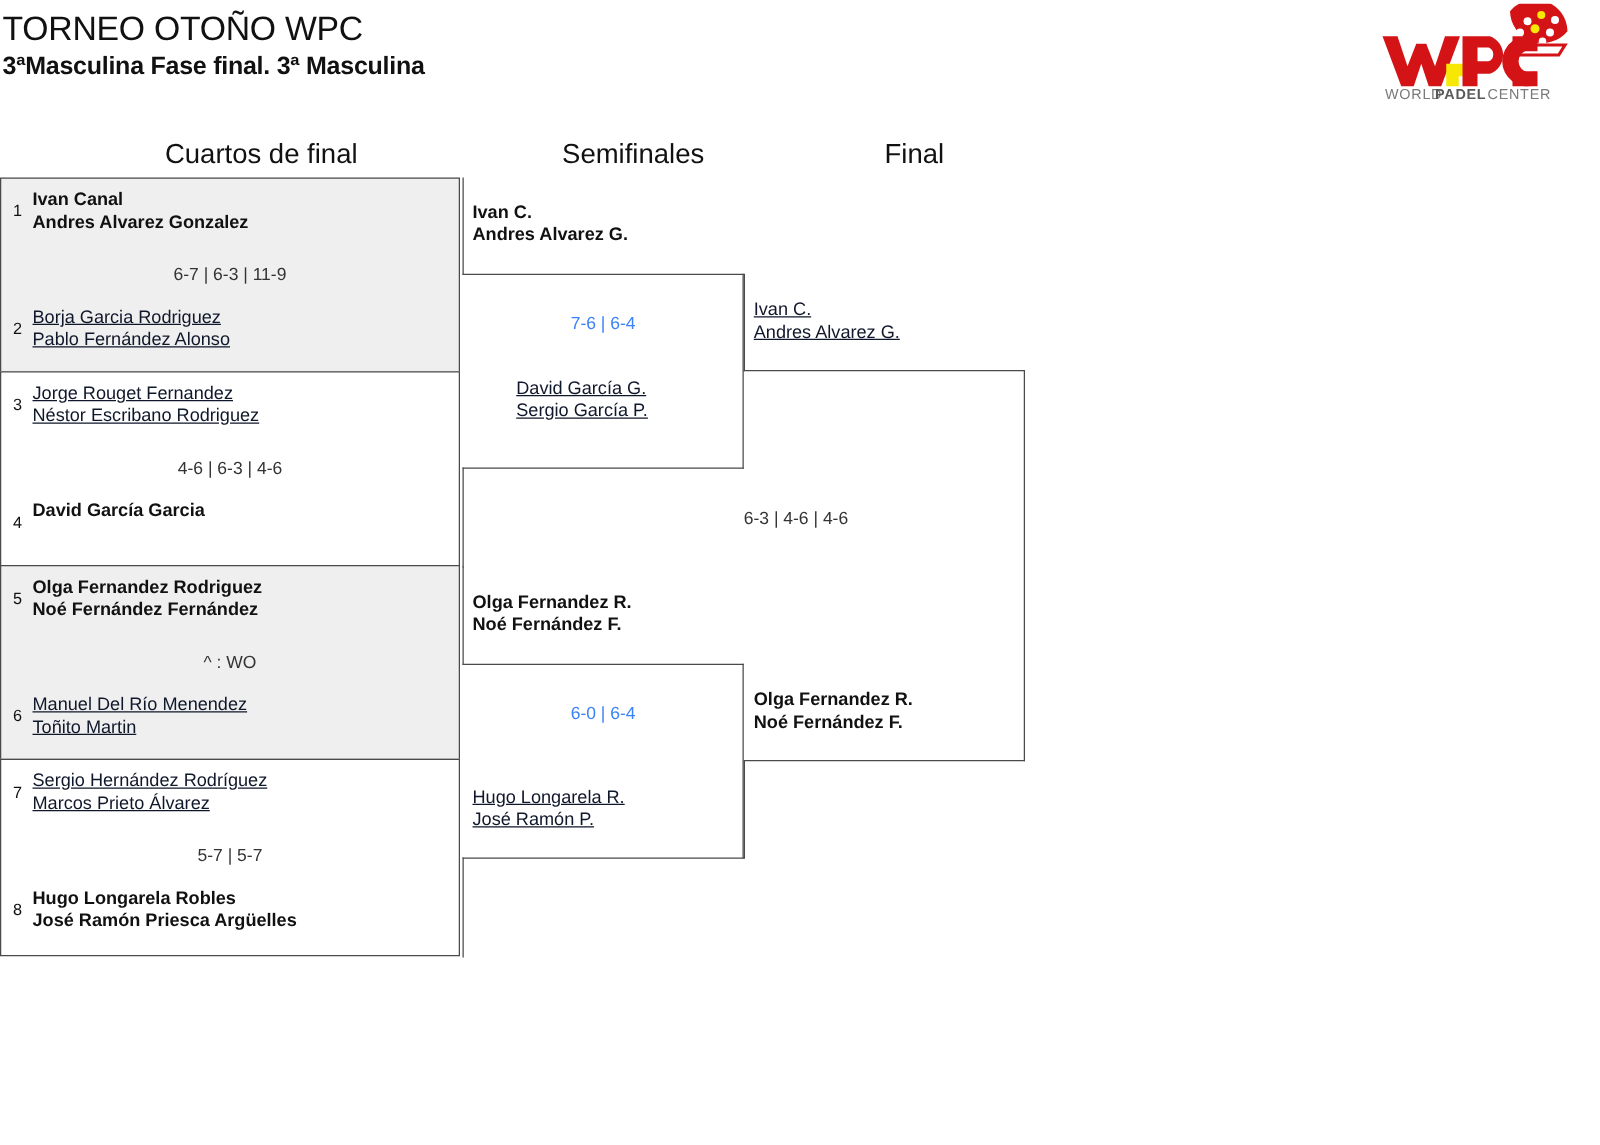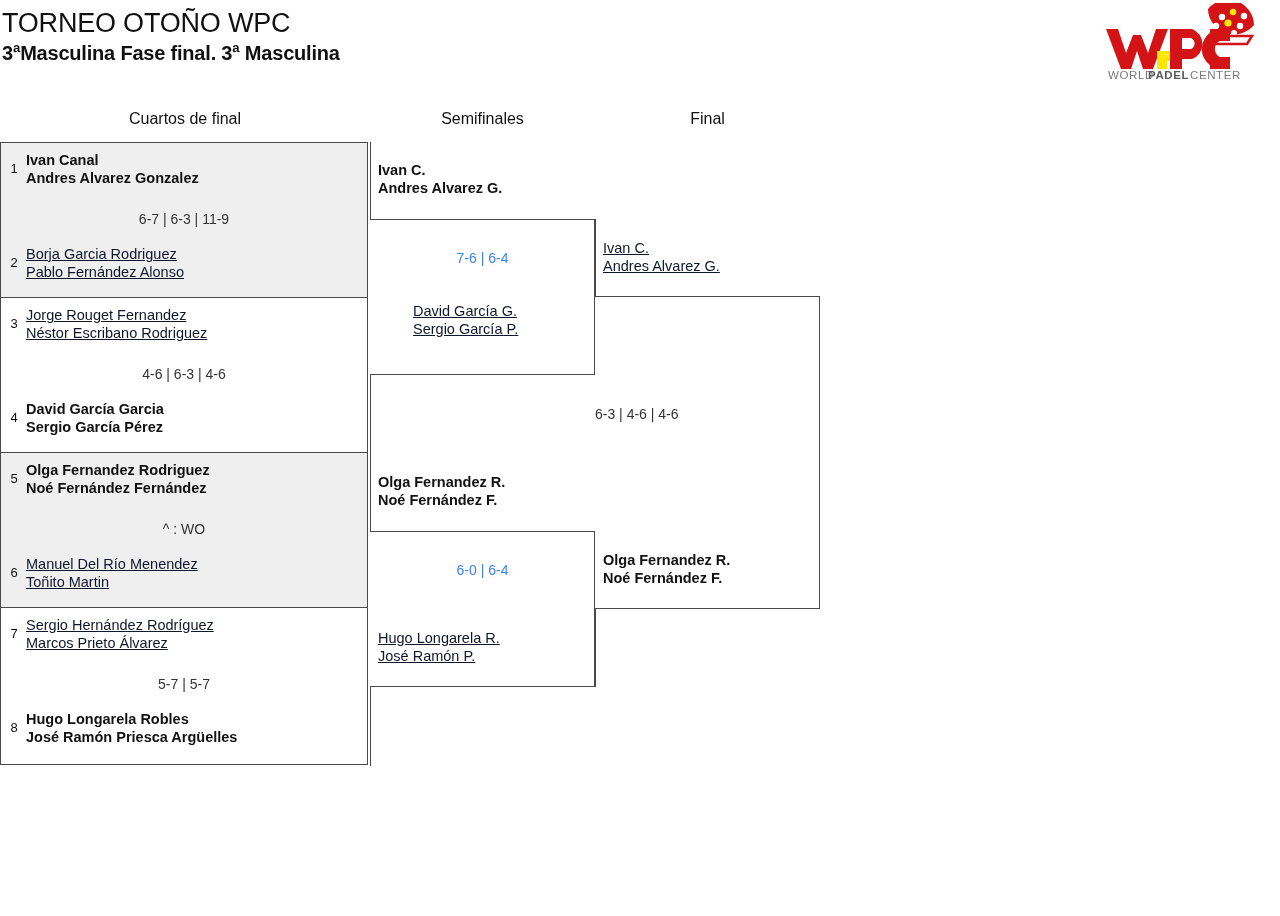--- a/index.html
+++ b/index.html
@@ -45,25 +45,26 @@
   .logo {
     position: absolute;
     right: 18px; top: 3px;
     width: 162px; height: 78px;
   }
   .logo svg { display: block; }
 
   
   .round-head {
     position: absolute;
-    font-size: 16px;
+    font-size: 22px;
     font-weight: 400;
     color: #111111;
     text-align: center;
     white-space: nowrap;
+    padding-left: 24px;
   }
   .rh-qf   { left: 0px;   top: 110px; width: 370px; }
   .rh-sf   { left: 370px; top: 110px; width: 225px; }
   .rh-fin  { left: 595px; top: 110px; width: 225px; }
 
   
   .bracket {
     position: absolute;
     left: 0; top: 0;
     width: 1280px; height: 916px;
@@ -279,21 +280,20 @@
   <div class="qf-block qf2 plain">
     <div class="seed seed-top">3</div>
     <div class="qf-team qf-team-top loser">
       <span class="pl">Jorge Rouget Fernandez</span>
       <span class="pl">Néstor Escribano Rodriguez</span>
     </div>
     <div class="qf-score">4-6 | 6-3 | 4-6</div>
     <div class="seed seed-bottom">4</div>
     <div class="qf-team qf-team-bottom winner">
       <span class="pl">David García Garcia</span>
-      <span class="pl">Sergio García Pérez</span>
     </div>
   </div>
 
   <div class="qf-block qf3 shaded">
     <div class="seed seed-top">5</div>
     <div class="qf-team qf-team-top winner">
       <span class="pl">Olga Fernandez Rodriguez</span>
       <span class="pl">Noé Fernández Fernández</span>
     </div>
     <div class="qf-score">^ : WO</div>

